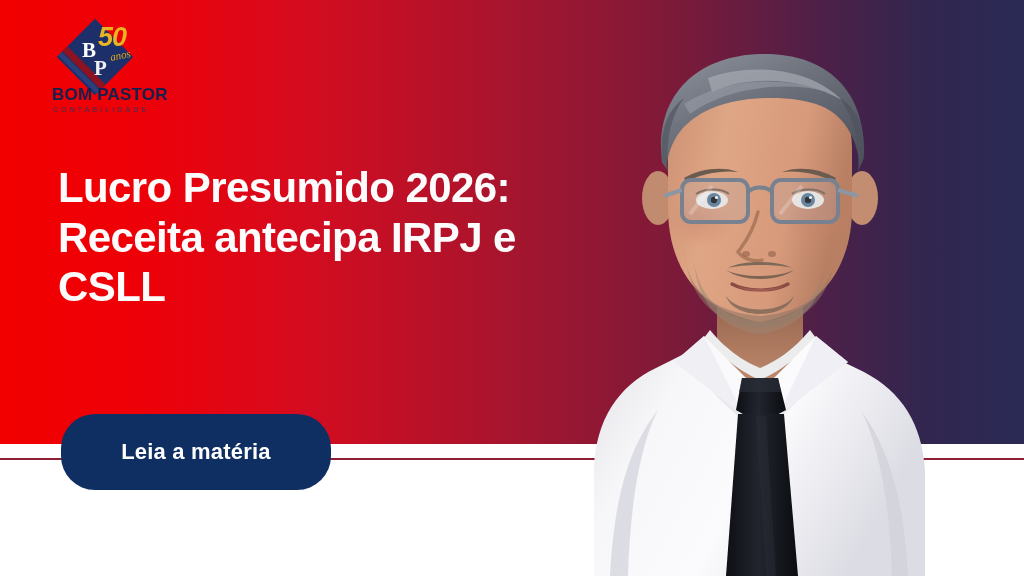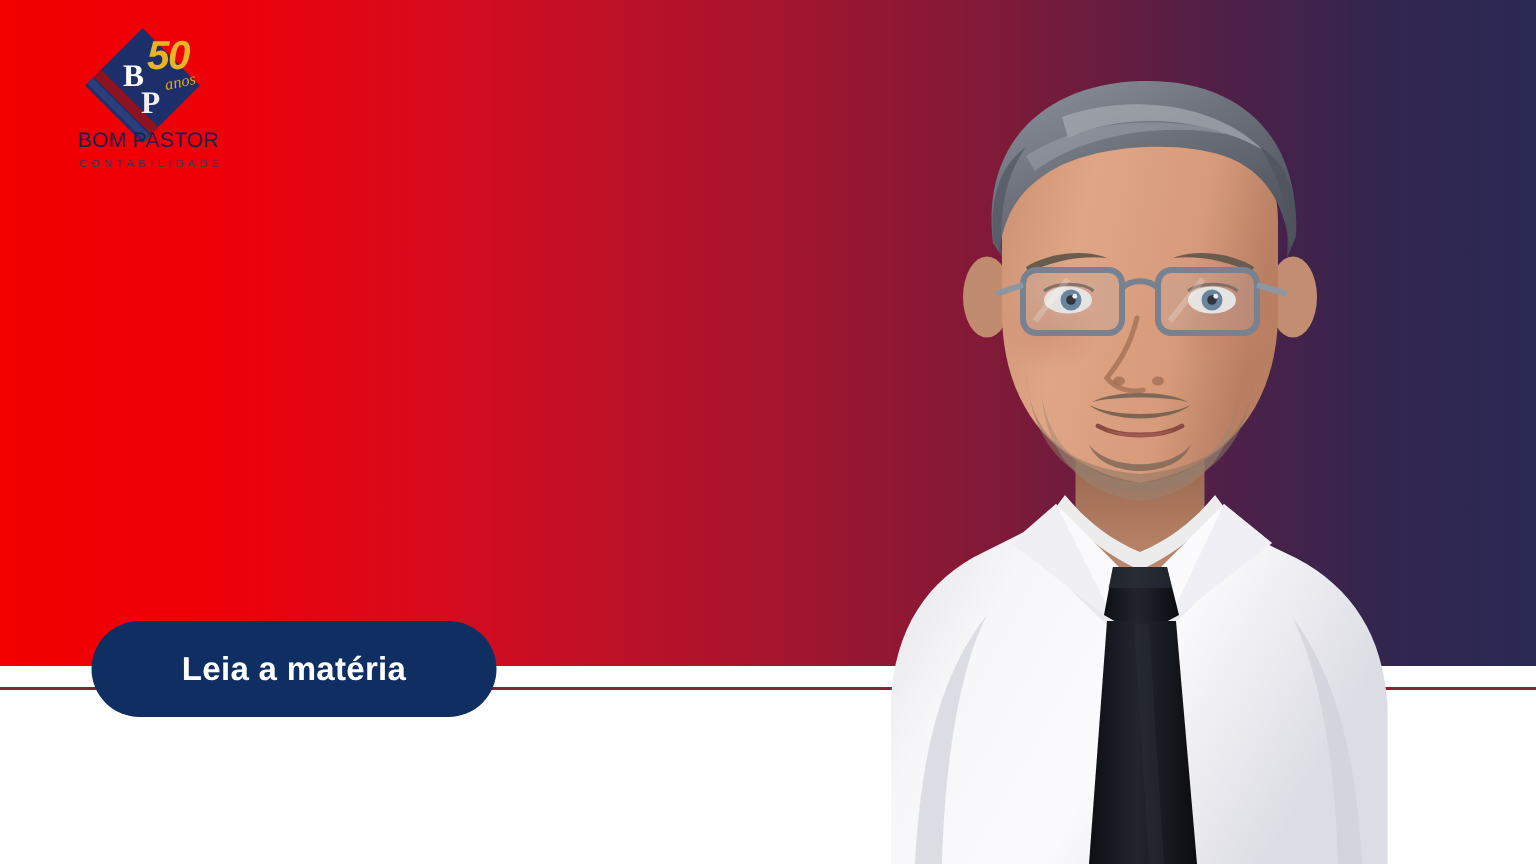--- a/index.html
+++ b/index.html
@@ -74,21 +74,21 @@
     position:absolute; left:58px; top:26px;
     font-family:"Liberation Serif", serif;
     font-style:italic; font-size:11px; line-height:1;
     color:#e0a818;
     transform:rotate(-12deg);
   }
 
   .logo-name {
     position:absolute; left:0px; top:62px;
     font-family:"Liberation Sans", sans-serif;
-    font-weight:400; font-size:14px; line-height:1;
+    font-weight:700; font-size:17px; line-height:1;
     color:#14204d; letter-spacing:0.2px;
   }
   .logo-sub {
     position:absolute; left:1px; top:82px;
     font-family:"Liberation Sans", sans-serif;
     font-weight:400; font-size:7px; line-height:1;
     color:#2a3560; letter-spacing:3.1px;
   }
 
   
@@ -99,21 +99,21 @@
     font-weight:700;
     font-size:42px;
     line-height:1.18;
     letter-spacing:-0.6px;
     color:#fdfcfc;
   }
 
   
   .cta {
     position:absolute; left:61px; top:414px;
-    width:270px; height:64px;
+    width:270px; height:76px;
     border-radius:34px;
     background:#0f2f63;
     border:none;
     display:flex; align-items:center; justify-content:center;
     cursor:pointer;
   }
   .cta-label {
     font-family:"Liberation Sans", sans-serif;
     font-weight:700; font-size:22px; letter-spacing:0.2px;
     color:#ffffff;
@@ -147,20 +147,21 @@
       <span class="mark-p">P</span>
     </div>
 
     <span class="logo-50">50</span>
     <span class="logo-anos">anos</span>
 
     <span class="logo-name">BOM PASTOR</span>
     <span class="logo-sub">CONTABILIDADE</span>
   </div>
 
+  <h1 class="headline">Lucro Presumido 2026: Receita antecipa IRPJ e CSLL</h1>
 
   <button class="cta">
     <span class="cta-label">Leia a matéria</span>
   </button>
 
   <div class="portrait">
     <svg viewBox="0 0 526 576" xmlns="http://www.w3.org/2000/svg">
       <defs>
         <linearGradient id="shirtG" x1="0" y1="0" x2="1" y2="0.4">
           <stop offset="0%" stop-color="#e2e2e8"></stop>

